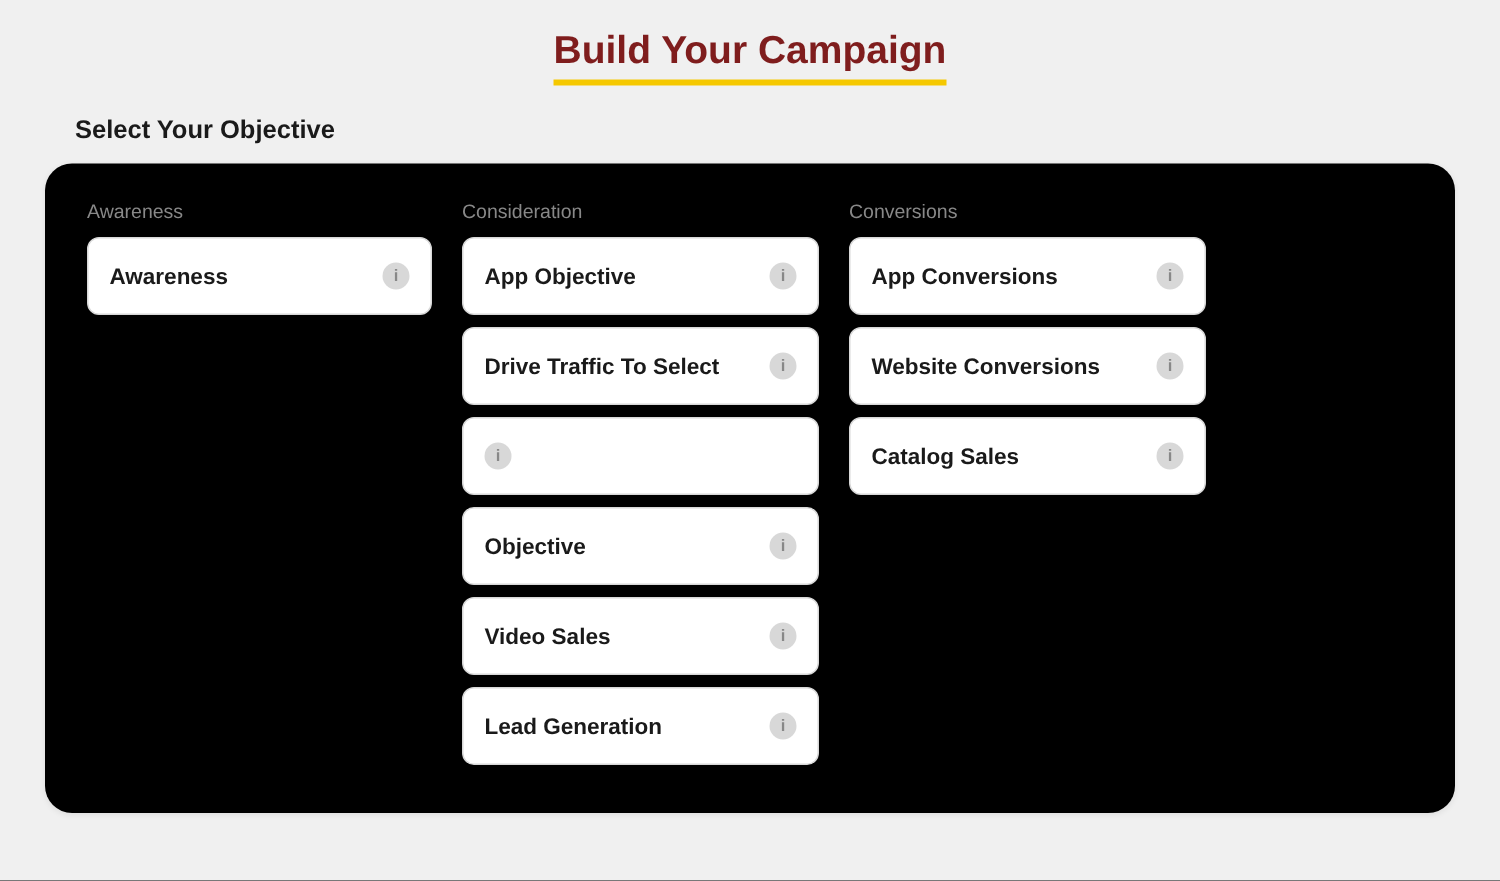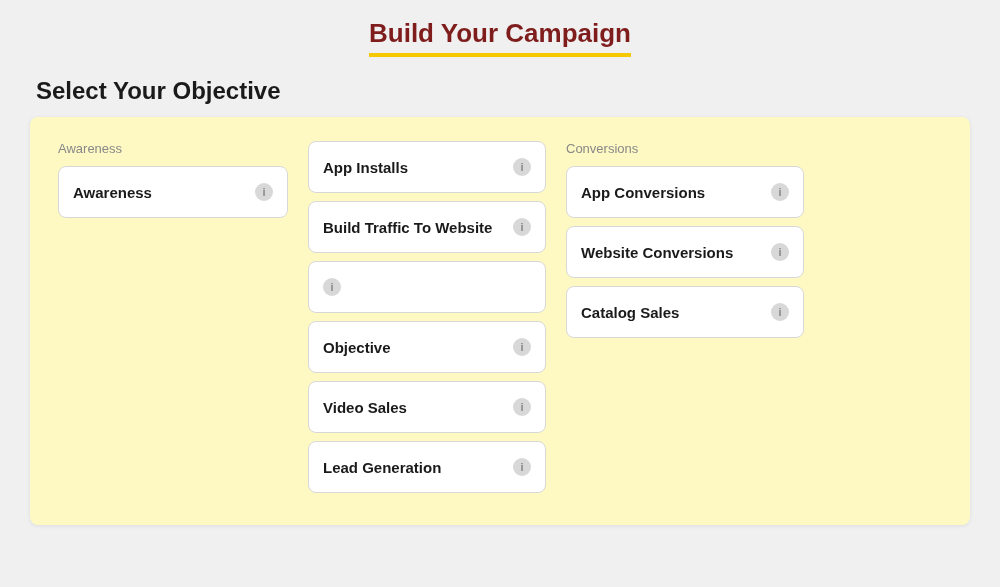--- a/index.html
+++ b/index.html
@@ -28,31 +28,31 @@
     .page-title {
       font-size: 26px;
       font-weight: 800;
       color: #7f1d1d;
       display: inline-block;
       border-bottom: 4px solid #f5c800;
       padding-bottom: 4px;
     }
 
     .section-label {
-      font-size: 24px;
+      font-size: 17px;
       font-weight: 700;
       color: #1a1a1a;
       align-self: flex-start;
-      margin-left: 6px;
+      margin-left: 20px;
       margin-bottom: 12px;
     }
 
     .card {
-      background: #fef9c3;
-      border-radius: 8px;
+      background: #000000;
+      border-radius: 18px;
       padding: 24px 28px;
       width: 100%;
       box-shadow: 0 1px 4px rgba(0,0,0,0.08);
     }
 
     .columns {
       display: flex;
       gap: 20px;
       align-items: flex-start;
     }
@@ -133,26 +133,27 @@
   <div class="columns" id="columns-container">
 
   <div class="column col-awareness">
         <div class="column-header">Awareness</div>
         <div class="option-btn">
           <span class="option-btn-label">Awareness</span>
           <div class="info-icon">i</div>
         </div>
       </div>
       <div class="column col-consideration">
+        <div class="column-header">Consideration</div>
         <div class="option-btn">
-          <span class="option-btn-label">App Installs</span>
+          <span class="option-btn-label">App Objective</span>
           <div class="info-icon">i</div>
         </div>
         <div class="option-btn">
-          <span class="option-btn-label">Build Traffic To Website</span>
+          <span class="option-btn-label">Drive Traffic To Select</span>
           <div class="info-icon">i</div>
         </div>
         <div class="option-btn">
           <div class="info-icon">i</div>
         </div>
         <div class="option-btn">
           <span class="option-btn-label">Objective</span>
           <div class="info-icon">i</div>
         </div>
         <div class="option-btn">

